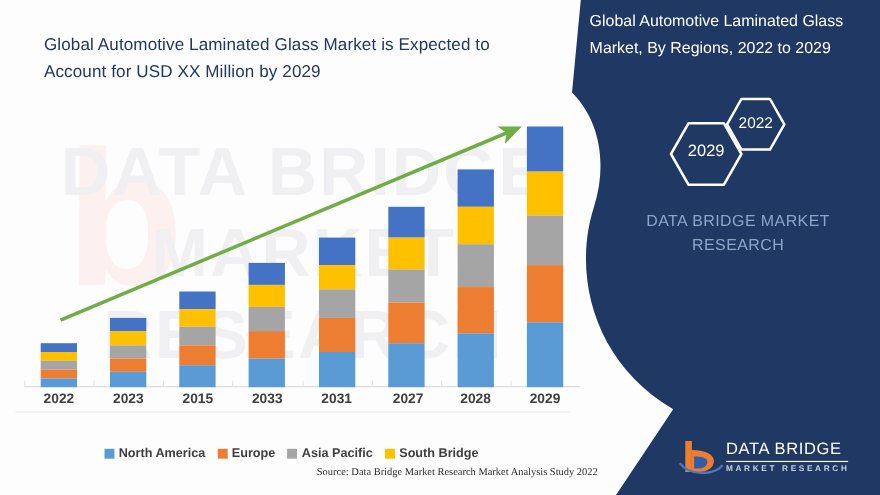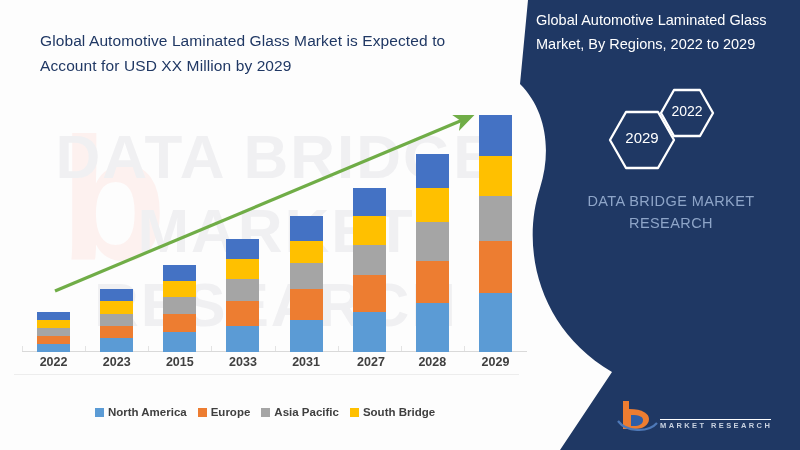--- a/index.html
+++ b/index.html
@@ -222,20 +222,21 @@
         <span class="legend-swatch" style="background: rgb(165, 165, 165);"></span>
         <span class="legend-label">Asia Pacific</span>
       </div>
       <div class="legend-item">
         <span class="legend-swatch" style="background: rgb(255, 192, 0);"></span>
         <span class="legend-label">South Bridge</span>
       </div>
     </div>
 
   <div class="footer">
+    <div class="footer-source">Source: Data Bridge Market Research Market Analysis Study 2022</div>
   </div>
 
   <div class="panel-title">Global Automotive Laminated Glass Market, By Regions, 2022 to 2029</div>
 
   <div class="hexwrap">
     <svg viewBox="0 0 200 110" width="200" height="110" aria-hidden="true">
 
       <polygon points="46,30 78,30 94,58 78,86 46,86 30,58" fill="none" stroke="#ffffff" stroke-width="2.3" stroke-linejoin="round"></polygon>
 
       <polygon points="94,8 120,8 133,31 120,54 94,54 81,31" fill="none" stroke="#ffffff" stroke-width="2.3" stroke-linejoin="round"></polygon>
@@ -246,20 +247,21 @@
 
   <div class="brandline">DATA BRIDGE MARKET RESEARCH</div>
 
   <div class="logo">
     <svg width="42" height="34" viewBox="0 0 42 34" style="position:absolute;left:0;top:1px;" aria-hidden="true">
       <path d="M7 2 L13 2 L13 30 L7 30 Z" fill="#ED7D31"></path>
       <path d="M13 10 C27 10 33 15 33 20 C33 26 27 30 19 30 L13 30 Z" fill="#ED7D31"></path>
       <path d="M15 16 C24 16 27 18 27 21 C27 25 23 27 18 27 L15 27 Z" fill="#2E5EA8"></path>
       <path d="M2 22 C10 33 32 34 41 24" fill="none" stroke="#4E79B8" stroke-width="2.2"></path>
     </svg>
+    <div class="logo-main">DATA BRIDGE</div>
     <div class="logo-rule"></div>
     <div class="logo-sub">MARKET RESEARCH</div>
   </div>
 
 <div class="gridtick" style="left: 22px;"></div>
     <div class="gridtick" style="left: 85.125px;"></div>
     <div class="gridtick" style="left: 148.25px;"></div>
     <div class="gridtick" style="left: 211.375px;"></div>
     <div class="gridtick" style="left: 274.5px;"></div>
     <div class="gridtick" style="left: 337.625px;"></div>

